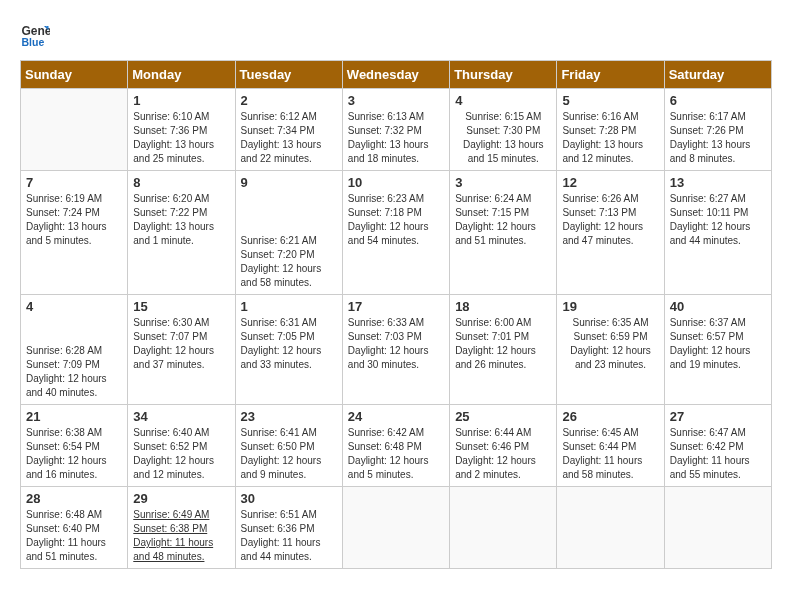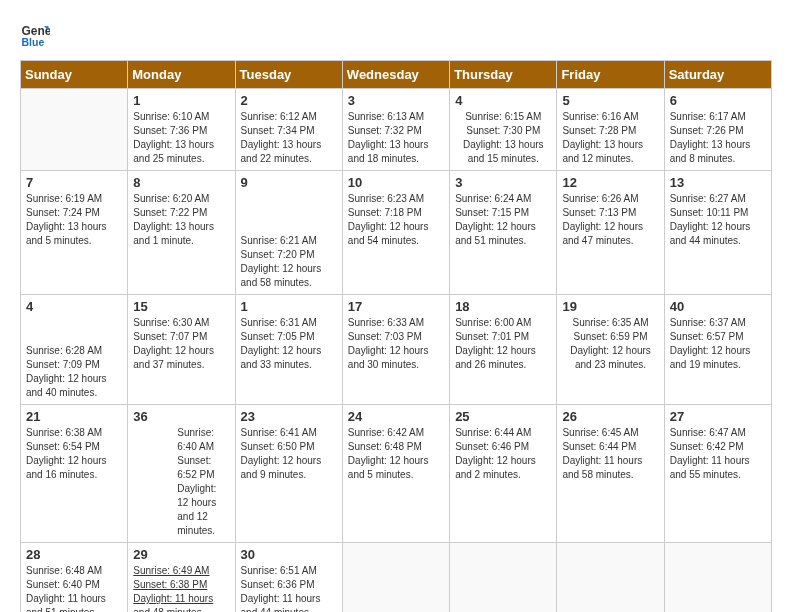--- a/index.html
+++ b/index.html
@@ -257,22 +257,22 @@
       </tr>
       <tr>
         <td>
           <div class="day-num">21</div>
           <div class="day-detail" style="white-space: pre-line;">Sunrise: 6:38 AM
 Sunset: 6:54 PM
 Daylight: 12 hours
 and 16 minutes.</div>
         </td>
         <td>
-          <div class="day-num">36</div>
-          <div class="day-detail" style="white-space: pre-line; margin-left: 44px;">Sunrise: 6:40 AM
+          <div class="day-num">34</div>
+          <div class="day-detail" style="white-space: pre-line;">Sunrise: 6:40 AM
 Sunset: 6:52 PM
 Daylight: 12 hours
 and 12 minutes.</div>
         </td>
         <td>
           <div class="day-num">23</div>
           <div class="day-detail" style="white-space: pre-line;">Sunrise: 6:41 AM
 Sunset: 6:50 PM
 Daylight: 12 hours
 and 9 minutes.</div>

